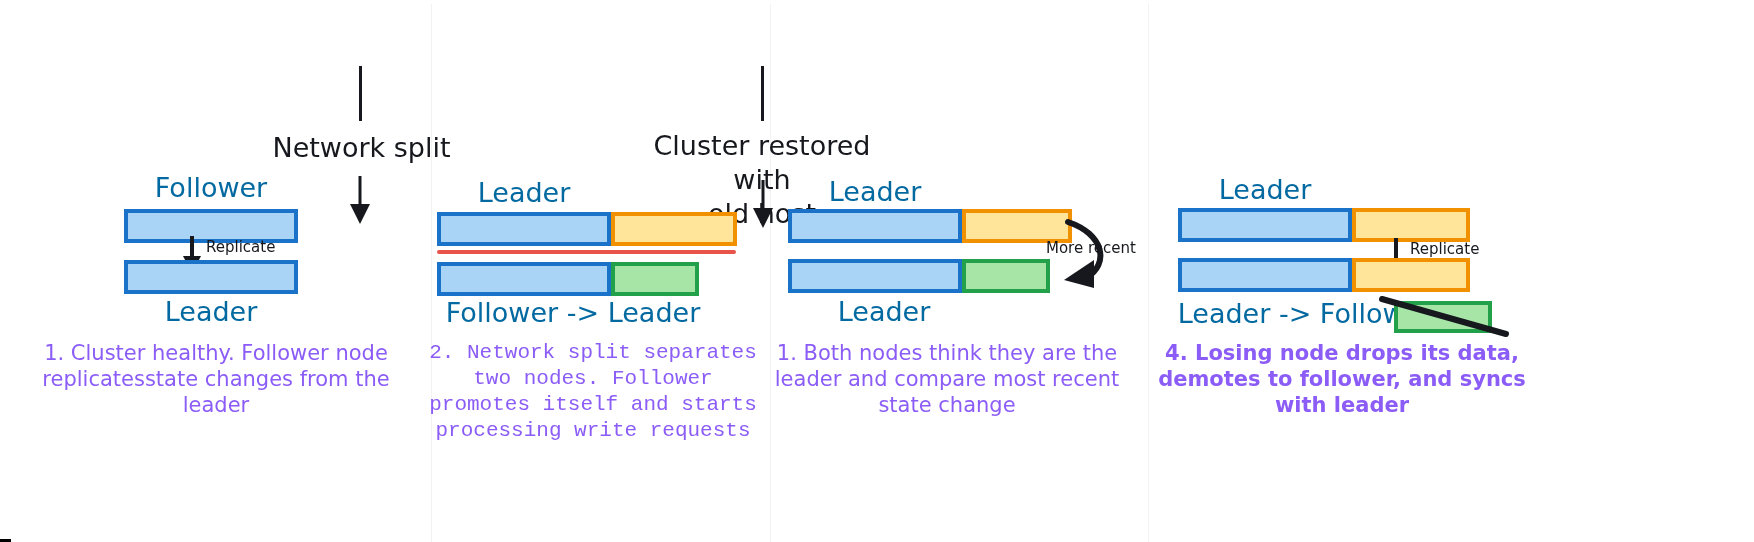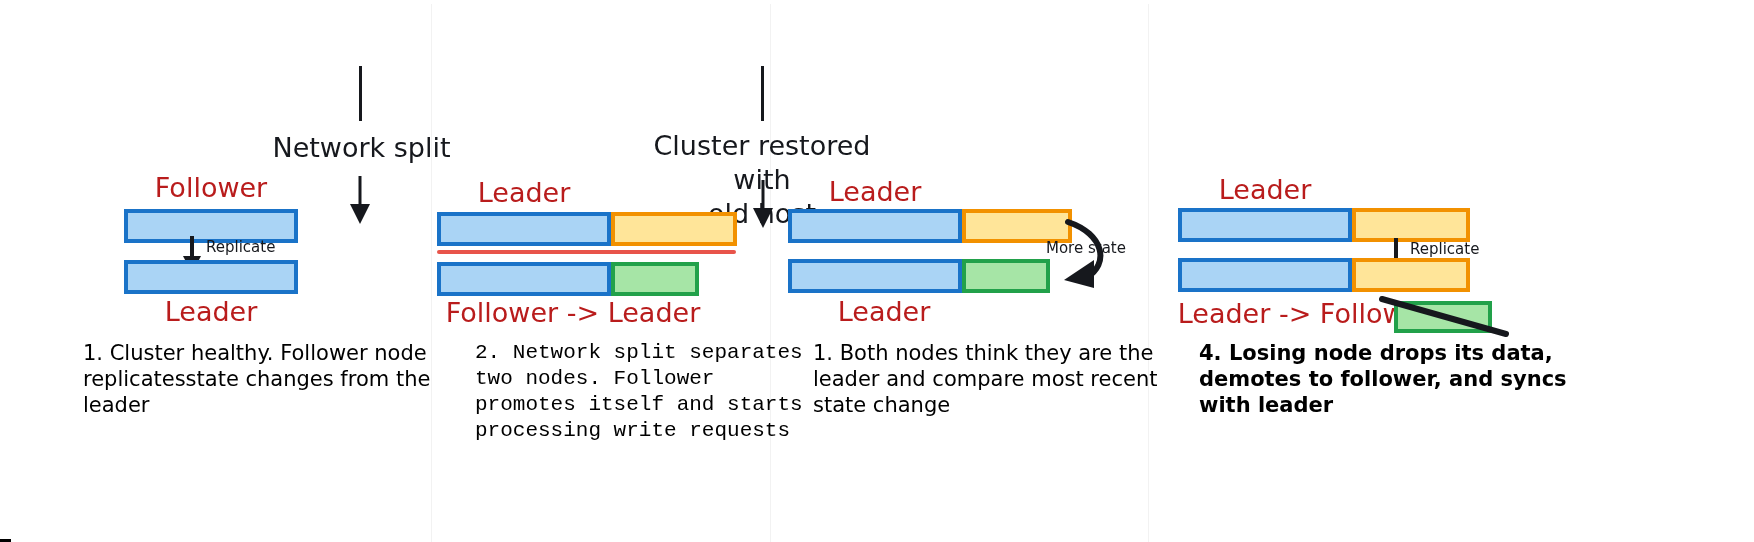--- a/index.html
+++ b/index.html
@@ -48,21 +48,21 @@
   .seg-blue   { background: #aad4f5; border-color: #1a73c8; }
   .seg-orange { background: #ffe599; border-color: #f29100; }
   .seg-green  { background: #a6e5a6; border-color: #22a14a; }
 
   
   .node-label {
     position: absolute;
     font-size: 27px;
     line-height: 32px;
     white-space: nowrap;
-    color: #b91c1c;
+    color: #0369a1;
     font-weight: 400;
   }
   .small-label {
     position: absolute;
     font-size: 15px;
     line-height: 25px;
     white-space: nowrap;
     color: #16181d;
   }
   .section-title {
@@ -70,23 +70,22 @@
     font-size: 27px;
     line-height: 34px;
     text-align: center;
     color: #16181d;
     white-space: pre-line;
   }
   .caption {
     position: absolute;
     font-size: 21px;
     line-height: 26px;
-    text-align: left;
-    color: #000000;
-    margin-left: 47px;
+    text-align: center;
+    color: #8b5cf6;
   }
 
   
   .red-split {
     position: absolute;
     height: 4px;
     background: #e8544a;
     border-radius: 2px;
   }
   .tick-line {
@@ -180,21 +179,21 @@
 
     <div class="bar" style="left:788px; top:255px;">
       <div class="seg seg-blue" style="width:174px;"></div>
       <div class="seg seg-green" style="width:88px;"></div>
     </div>
 
     <svg style="left:1060px; top:212px; width:110px; height:80px;">
       <path d="M 8 6 C 44 18, 50 48, 26 62" stroke="#16181d" stroke-width="6" fill="none" stroke-linecap="round"></path>
       <polygon points="34,44 34,72 4,64" fill="#16181d"></polygon>
     </svg>
-    <div class="small-label" style="left:1046px; top:232px;">More state</div>
+    <div class="small-label" style="left:1046px; top:232px;">More recent</div>
 
     <div class="node-label" style="left:788px; top:292px; width:192px; text-align:center;">Leader</div>
 
     <div class="caption" style="left:766px; top:336px; width:362px;">1. Both nodes think they are the leader and compare most recent state change</div>
   </div>
 
   <div>
     <div class="node-label" style="left:1178px; top:170px; width:174px; text-align:center;">Leader</div>
 
     <div class="bar" style="left:1178px; top:204px;">

